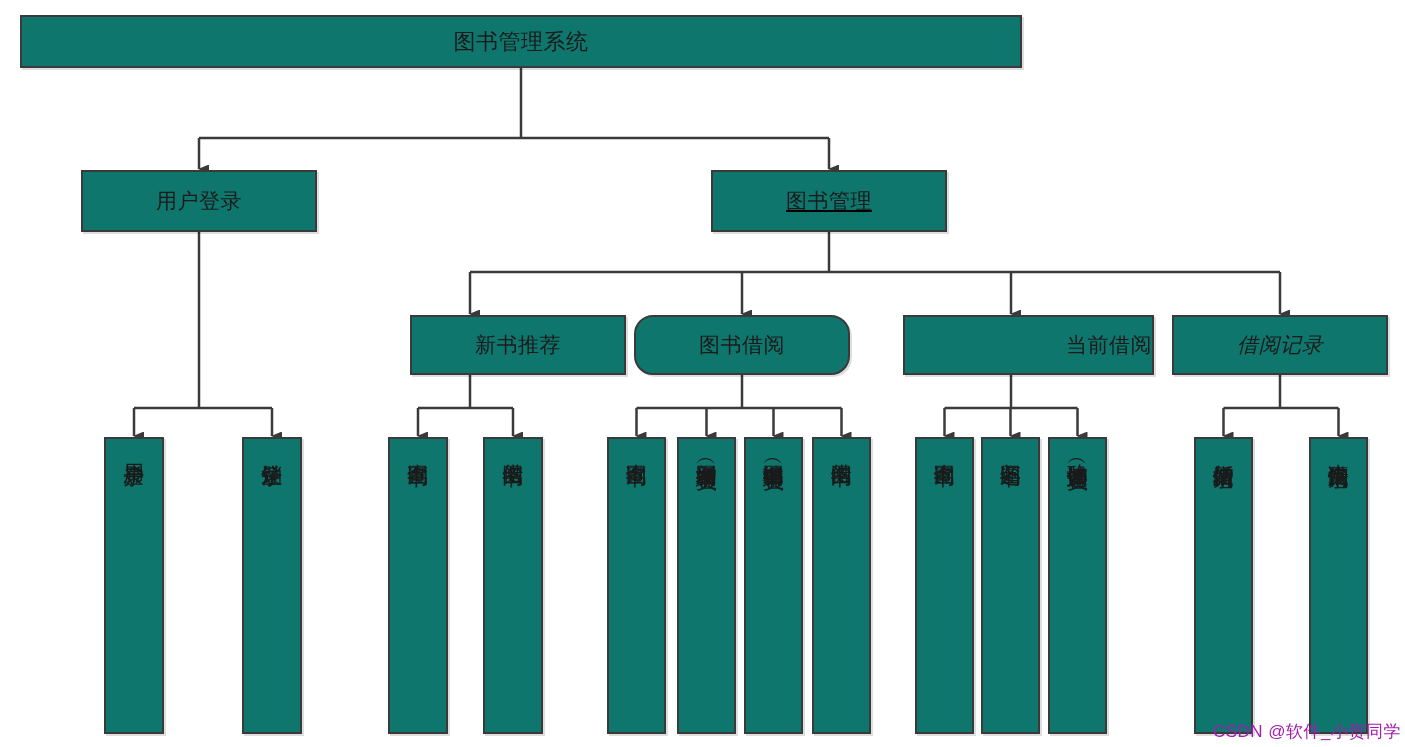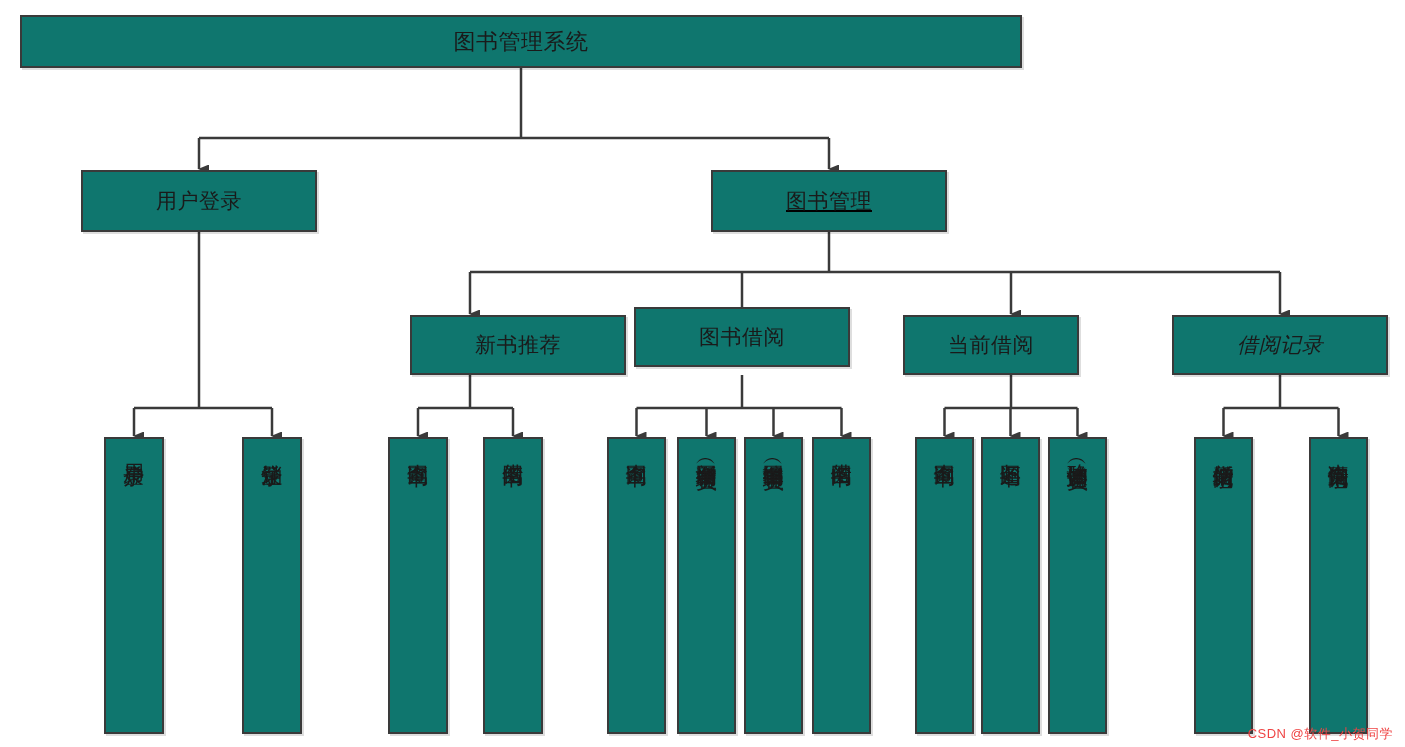--- a/index.html
+++ b/index.html
@@ -60,24 +60,24 @@
     text-orientation: upright;
     font-size: 21px;
     line-height: 1.32;
     letter-spacing: 1px;
     white-space: nowrap;
   }
   .node.root .node-label { font-size: 22px; }
 
   #watermark {
     position: absolute;
-    right: 12px;
+    right: 4px;
     bottom: 4px;
-    font-size: 13px;
-    color: #ef4444;
+    font-size: 17px;
+    color: #a21caf;
     letter-spacing: 0.5px;
     z-index: 5;
     white-space: nowrap;
     user-select: none;
   }
 </style>
 </head>
 <body>
 
 <div id="canvas">
@@ -130,24 +130,24 @@
       </div>
       <div class="node horiz" style="left: 81px; top: 170px; width: 236px; height: 62px;">
         <span class="node-label">用户登录</span>
       </div>
       <div class="node horiz" style="left: 711px; top: 170px; width: 236px; height: 62px; text-decoration: underline;">
         <span class="node-label">图书管理</span>
       </div>
       <div class="node horiz" style="left: 362px; top: 315px; width: 216px; height: 60px; margin-left: 48px;">
         <span class="node-label">新书推荐</span>
       </div>
-      <div class="node horiz" style="left: 634px; top: 307px; width: 216px; height: 60px;">
+      <div class="node horiz" style="left: 634px; top: 315px; width: 216px; height: 60px; border-radius: 19px;">
         <span class="node-label">图书借阅</span>
       </div>
-      <div class="node horiz" style="left: 903px; top: 315px; width: 176px; height: 60px;">
+      <div class="node horiz" style="left: 903px; top: 315px; width: 251px; height: 60px; justify-content: flex-end;">
         <span class="node-label">当前借阅</span>
       </div>
       <div class="node horiz" style="left: 1172px; top: 315px; width: 216px; height: 60px; font-style: italic;">
         <span class="node-label">借阅记录</span>
       </div>
       <div class="node vert" style="left: 104px; top: 437px; width: 60px; height: 297px;">
         <span class="node-label">用户登录</span>
       </div>
       <div class="node vert" style="left: 242px; top: 437px; width: 60px; height: 297px;">
         <span class="node-label">注销登录</span>

